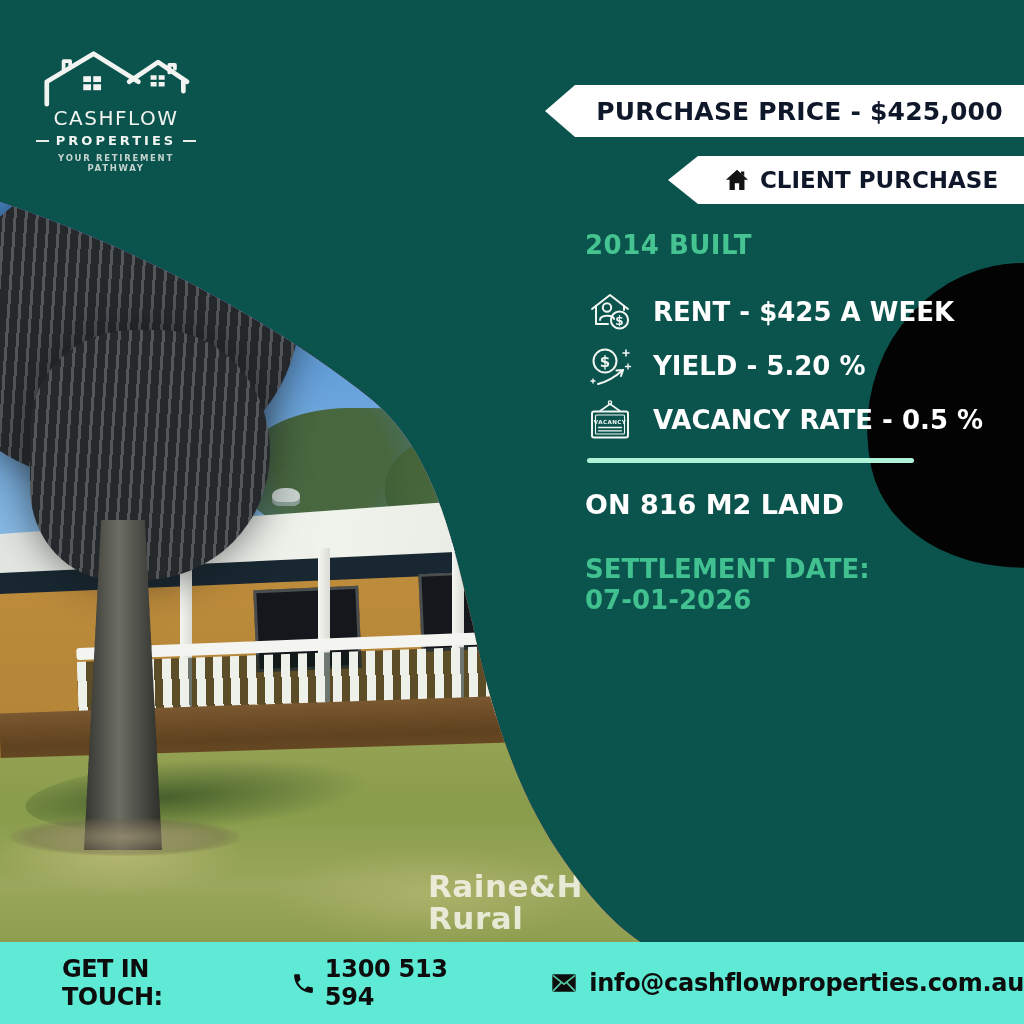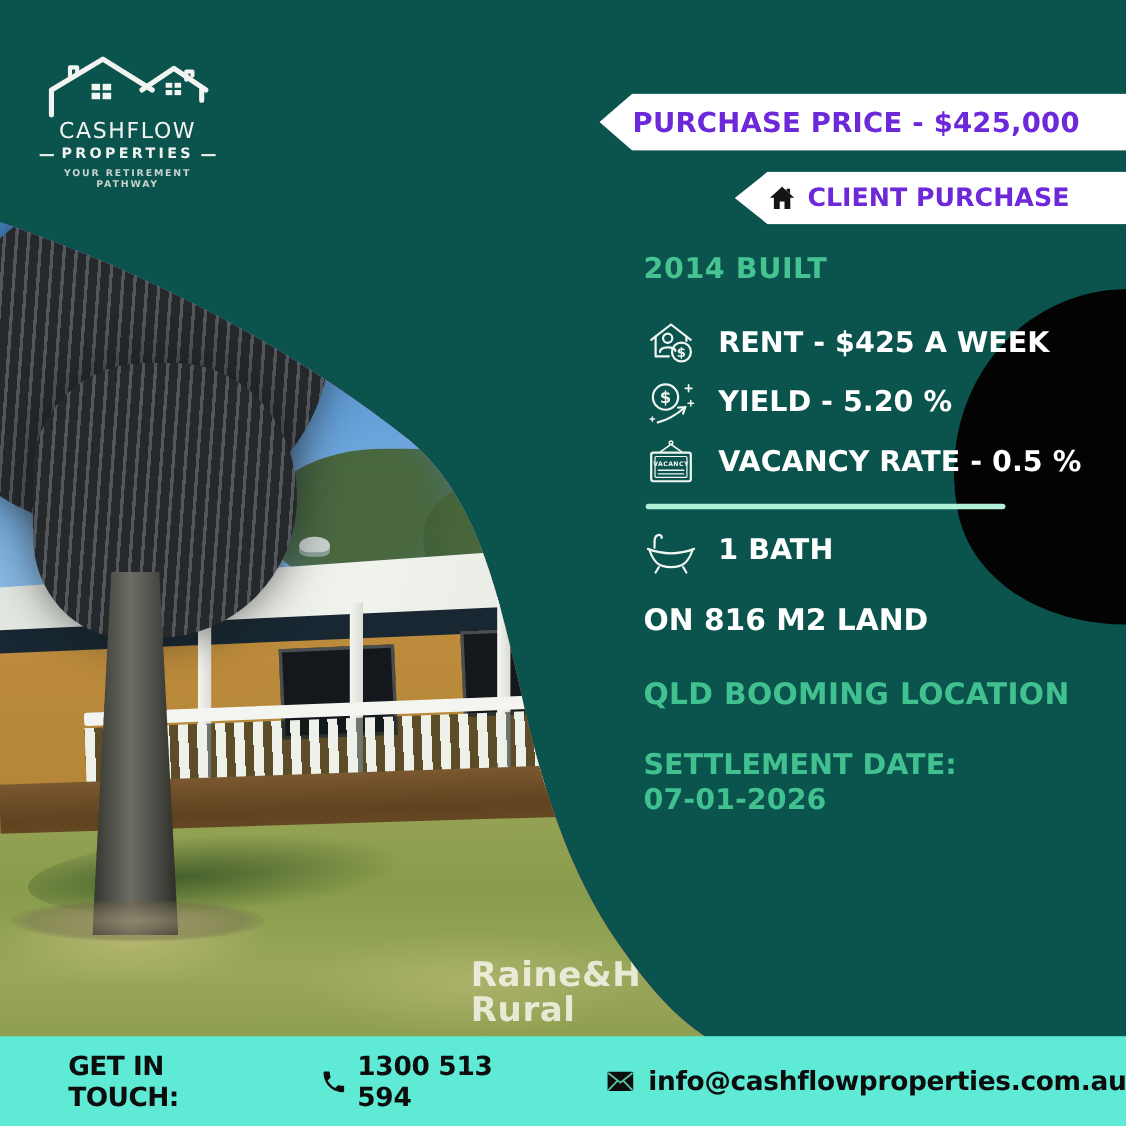--- a/index.html
+++ b/index.html
@@ -80,22 +80,22 @@
   
   .logo{ position:absolute; left:36px; top:50px; width:160px; text-align:center; color:#f2f4f1; }
   .logo svg{ display:block; margin:0 auto; }
   .logo-brand{ font-size:20px; font-weight:normal; letter-spacing:1.5px; margin-top:-2px; }
   .logo-sub{ display:flex; align-items:center; justify-content:center; gap:7px;
     font-size:13px; font-weight:bold; letter-spacing:3px; margin-top:3px; }
   .logo-dash{ width:14px; height:2px; background:#e8ebe7; }
   .logo-tagline{ font-size:8.5px; font-weight:bold; letter-spacing:1.7px; color:#c6d4d0; margin-top:5px; }
 
   
-  .ribbon{ position:absolute; background:#ffffff; display:flex; align-items:center; 
-    color:#6d28d9; font-weight:bold;
+  .ribbon{ position:absolute; background:#ffffff; display:flex; align-items:center; justify-content:center;
+    color:#0f172a; font-weight:bold;
     clip-path:polygon(0 50%, 30px 0, 100% 0, 100% 100%, 30px 100%); padding-left:30px; }
   .ribbon-price{ left:545px; top:85px; width:479px; height:52px; font-size:25px; letter-spacing:.2px; }
   .ribbon-client{ left:668px; top:156px; width:356px; height:48px; font-size:23px; gap:10px; }
 
   
   .details{ position:absolute; left:585px; top:230px; width:420px; }
   .built{ color:#45c492; font-size:26px; font-weight:bold; letter-spacing:.5px; margin-bottom:28px; }
   .stat-row{ display:flex; align-items:center; gap:18px; height:48px; margin-bottom:6px;
     color:#ffffff; font-size:26px; font-weight:bold; }
   .stat-row .ic{ width:50px; display:flex; justify-content:center; }
@@ -236,34 +236,22 @@
           <text x="25" y="26.5" font-size="5.6" font-weight="bold" letter-spacing="0.4" fill="#f2f6f3" stroke="none" text-anchor="middle">VACANCY</text>
           <path d="M13.5 30.5 H36.5 M13.5 33.8 H36.5" stroke-width="1.3"></path>
         </svg>
       </span>
       <span>VACANCY RATE - 0.5 %</span>
     </div>
 
     <div class="divider"></div>
 
 
-    <div class="feat-row">
-      <span class="ic">
-        <svg class="line-ic" width="48" height="44" viewBox="0 0 48 44" stroke-width="1.8">
-          <path d="M9 20 C9 12 9 9.5 12 8.5 C14.5 7.7 16 9.5 15.5 11"></path>
-          <path d="M3 21 Q24 29 45 21"></path>
-          <path d="M4.5 22 C8 33 13 37.5 24 37.5 C35 37.5 40 33 43.5 22"></path>
-          <path d="M13 37.5 L10 42.5 M35 37.5 L38 42.5"></path>
-        </svg>
-      </span>
-      <span>1 BATH</span>
-    </div>
 
     <div class="land">ON 816 M2 LAND</div>
-    <div class="location">QLD BOOMING LOCATION</div>
     <div class="settlement">
       <div>SETTLEMENT DATE:</div>
       <div>07-01-2026</div>
     </div>
   </div>
 
   <div class="footer">
     <span class="git">GET IN TOUCH:</span>
     <span class="contact contact-phone">
       <span style="display:flex;">

